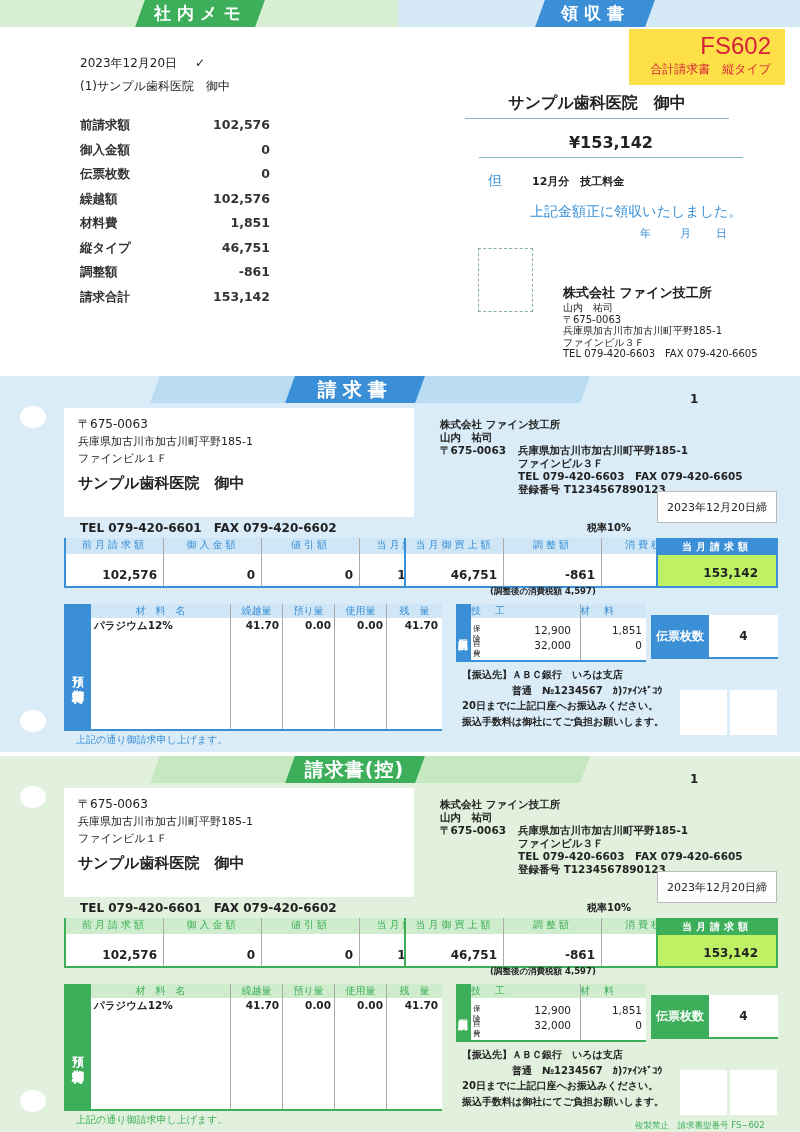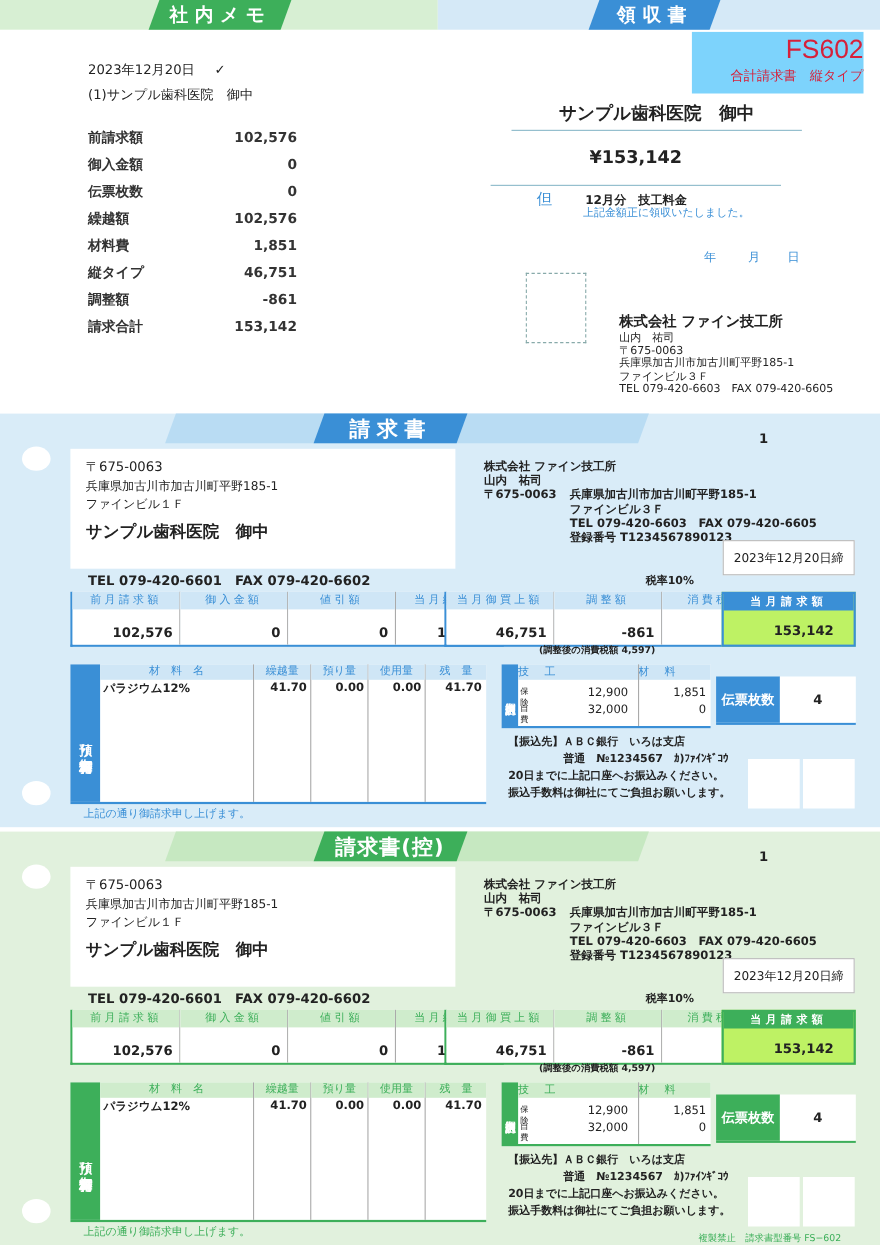--- a/index.html
+++ b/index.html
@@ -10,28 +10,28 @@
 .topbar .rb{position:absolute;left:398px;top:0;width:402px;height:27px;background:#d5e9f7}
 .tag{position:absolute;top:0;height:27px;color:#fff;font-size:17px;font-weight:bold;letter-spacing:6px;display:flex;align-items:center;justify-content:center;transform:skewX(-20deg)}
 .tag span{transform:skewX(20deg);display:block}
 .tag.green{background:#3daf5a}
 .tag.blue{background:#3a8fd6}
 .memo{position:absolute;left:80px;top:55px;font-size:12px}
 .memo .date{font-size:12px;margin-bottom:6px}
 .memo .to{font-size:12px}
 .memo-rows{position:absolute;left:80px;top:117px;width:190px}
 .memo-row{display:flex;justify-content:space-between;height:24.5px;font-size:12.5px;font-weight:bold;color:#333}
-.fsbox{position:absolute;left:629px;top:29px;width:156px;height:56px;background:#7dd3fc;color:#d6203a;text-align:right;}
+.fsbox{position:absolute;left:629px;top:29px;width:156px;height:56px;background:#fde047;color:#d6203a;text-align:right;padding-right:14px}
 .fsbox .code{font-size:24px;line-height:30px;padding-top:2px;font-family:"Liberation Sans",sans-serif}
 .fsbox .sub{font-size:12px;line-height:16px}
 .rc-name{position:absolute;left:465px;top:93px;width:264px;text-align:center;font-size:16px;font-weight:bold;border-bottom:1px solid #8ab9c9;padding-bottom:4px}
-.rc-amt{position:absolute;left:446px;top:133px;width:264px;text-align:center;font-size:16px;font-weight:bold;border-bottom:1px solid #8ab9c9;padding-bottom:16px}
+.rc-amt{position:absolute;left:479px;top:133px;width:264px;text-align:center;font-size:16px;font-weight:bold;border-bottom:1px solid #8ab9c9;padding-bottom:5px}
 .rc-tada{position:absolute;left:488px;top:172px;color:#3a8fd6;font-size:14px}
 .rc-desc{position:absolute;left:532px;top:174px;font-size:11px;font-weight:bold}
-.rc-ack{position:absolute;left:530px;top:186px;font-size:10px;color:#3a8fd6}
+.rc-ack{position:absolute;left:530px;top:203px;font-size:14px;color:#3a8fd6}
 .rc-ymd{position:absolute;top:226px;font-size:11px;color:#3a8fd6}
 .stamp{position:absolute;left:478px;top:248px;width:55px;height:64px;border:1px dashed #8aa}
 .issuer{position:absolute;left:563px;top:284px;font-size:10px;line-height:11.5px}
 .issuer .co{font-size:13px;font-weight:bold;line-height:17px;margin-bottom:1px}
 
 .sec{position:absolute;left:0;width:800px}
 .sec.blue{top:376px;height:376px;background:#d9ecf8}
 .sec.green{top:756px;height:376px;background:#e1f1dd}
 .sec .stripe{position:absolute;left:155px;top:0;width:430px;height:27px;transform:skewX(-20deg)}
 .sec.blue .stripe{background:#b9dcf3}

